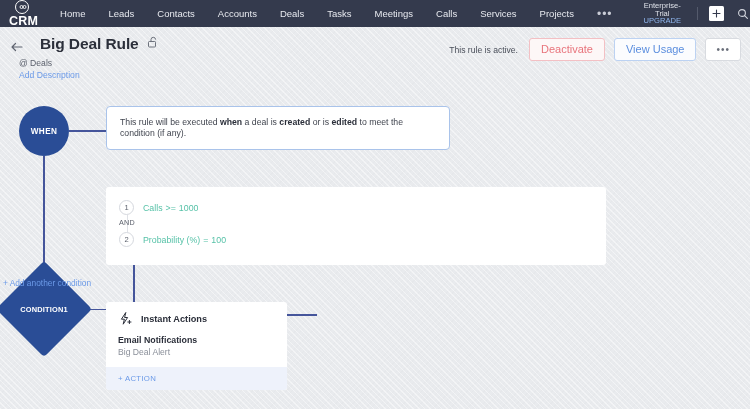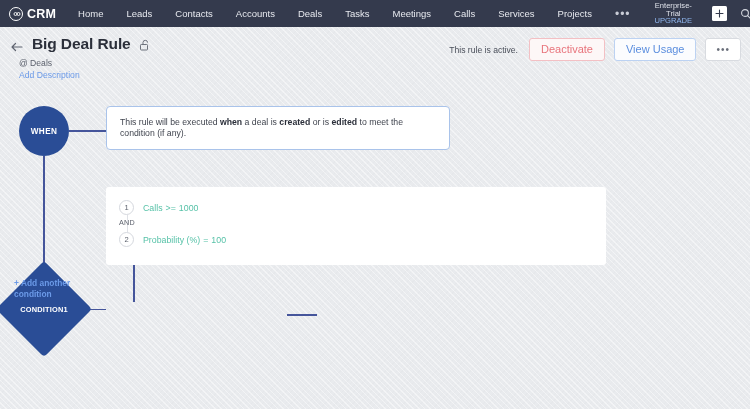--- a/index.html
+++ b/index.html
@@ -17,21 +17,21 @@
       repeating-linear-gradient(-45deg, rgba(0,0,0,0.012) 0 1px, transparent 1px 4px);
   }
 
   
   #topnav {
     position: absolute; left: 0; top: 0; width: 750px; height: 27px;
     background: #343a4d;
     display: flex; align-items: center;
     color: #ffffff;
   }
-  .logo-wrap { display: flex; align-items: center; margin-left: 9px; }
+  .logo-wrap { display: flex; align-items: center; margin-left: 9px; flex-direction: column; }
   .logo-mark {
     width: 14px; height: 14px; border-radius: 50%;
     border: 1.3px solid #ffffff;
     display: flex; align-items: center; justify-content: center;
     margin-right: 4px;
   }
   .logo-mark svg { display: block; }
   .logo-text { font-size: 12.5px; font-weight: bold; letter-spacing: 0.2px; }
   #nav-items { display: flex; align-items: center; margin-left: 22px; }
   .nav-item {
@@ -52,21 +52,21 @@
     width: 15px; height: 15px; background: #fff; border-radius: 1.5px;
     display: flex; align-items: center; justify-content: center;
   }
 
   
   #page-header { position: absolute; left: 0; top: 27px; width: 750px; height: 63px; }
   #back-arrow {
     position: absolute; left: 9px; top: 12px; width: 16px; height: 16px;
     cursor: pointer; color: #5f6470;
   }
-  #title-row { position: absolute; left: 32px; top: 8px; display: flex; align-items: center; }
+  #title-row { position: absolute; left: 40px; top: 8px; display: flex; }
   #page-title { font-size: 15.5px; font-weight: bold; color: #2b2f3a; letter-spacing: -0.1px; }
   #lock-icon { margin-left: 8px; width: 12px; height: 13px; cursor: pointer; }
   #module-name {
     position: absolute; left: 19px; top: 31px; font-size: 8.6px; color: #5a5f6b;
   }
   #add-description {
     position: absolute; left: 19px; top: 43px; font-size: 8.6px; color: #6b9ae8; cursor: pointer;
   }
   #header-right {
     position: absolute; right: 9px; top: 11px; display: flex; align-items: center; gap: 9px;
@@ -141,22 +141,22 @@
   .cond-expr .op { color: #57c2a8; margin: 0 3px; }
   #cond-and {
     position: absolute; left: 13px; top: 31px; font-size: 7.2px; color: #5d626d; letter-spacing: 0.2px;
   }
   #cond-vert-line {
     position: absolute; left: 20.5px; top: 28px; width: 1px; height: 17px; background: #dfe1e6;
   }
 
   
   #add-another-condition {
-    position: absolute; left: 14px; top: 188px; width: 92px;
-    text-align: left; font-size: 8.4px; color: #6b9ae8; line-height: 1.25; cursor: pointer; font-weight: bold;
+    position: absolute; left: 1px; top: 188px; width: 92px;
+    text-align: center; font-size: 8.4px; color: #6b9ae8; line-height: 1.25; cursor: pointer;
   }
 
   
   #instant-actions {
     position: absolute; left: 106px; top: 212px; width: 181px;
     background: #ffffff; border-radius: 3px; overflow: hidden;
   }
   #ia-header { display: flex; align-items: center; padding: 9px 12px 7px 12px; }
   #ia-icon { width: 15px; height: 15px; margin-right: 8px; flex: none; }
   #ia-title { font-size: 9.2px; font-weight: bold; color: #2b2f3a; }
@@ -296,14 +296,30 @@
     <div class="cond-row" id="cond-row-2">
       <span class="cond-num">2</span>
       <span class="cond-expr">
         <span>Probability (%)</span><span class="op">=</span><span>100</span>
       </span>
     </div>
   </div>
 
   <div id="add-another-condition">+ Add another condition</div>
 
+  <div id="instant-actions">
+    <div id="ia-header">
+      <span id="ia-icon">
+        <svg width="15" height="15" viewBox="0 0 15 15">
+          <path d="M7.8 1.5 L3.4 8.2 H6.4 L5.2 13.2 L9.6 6.5 H6.6 Z" fill="none" stroke="#2b2f3a" stroke-width="1" stroke-linejoin="round"></path>
+          <path d="M11.4 9.4 V12.6 M9.8 11 H13" stroke="#2b2f3a" stroke-width="1" stroke-linecap="round"></path>
+        </svg>
+      </span>
+      <span id="ia-title">Instant Actions</span>
+    </div>
+    <div id="ia-body">
+      <div id="ia-item-title">Email Notifications</div>
+      <div id="ia-item-sub">Big Deal Alert</div>
+    </div>
+    <div id="ia-footer">+ ACTION</div>
+  </div>
 
 </div>
 
 </body></html>

